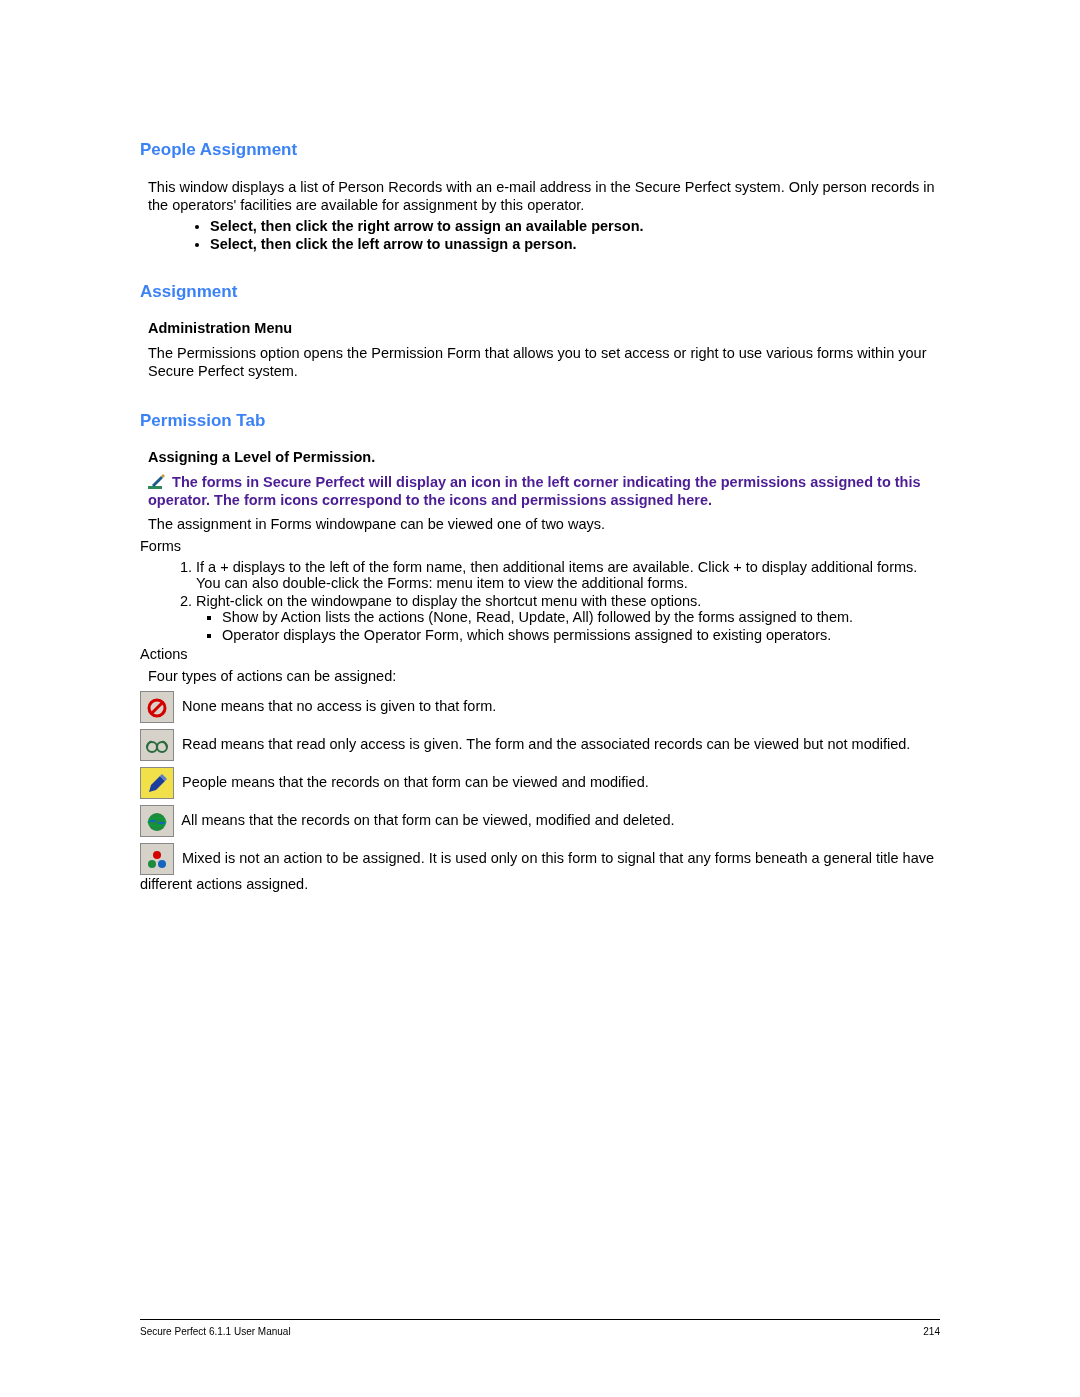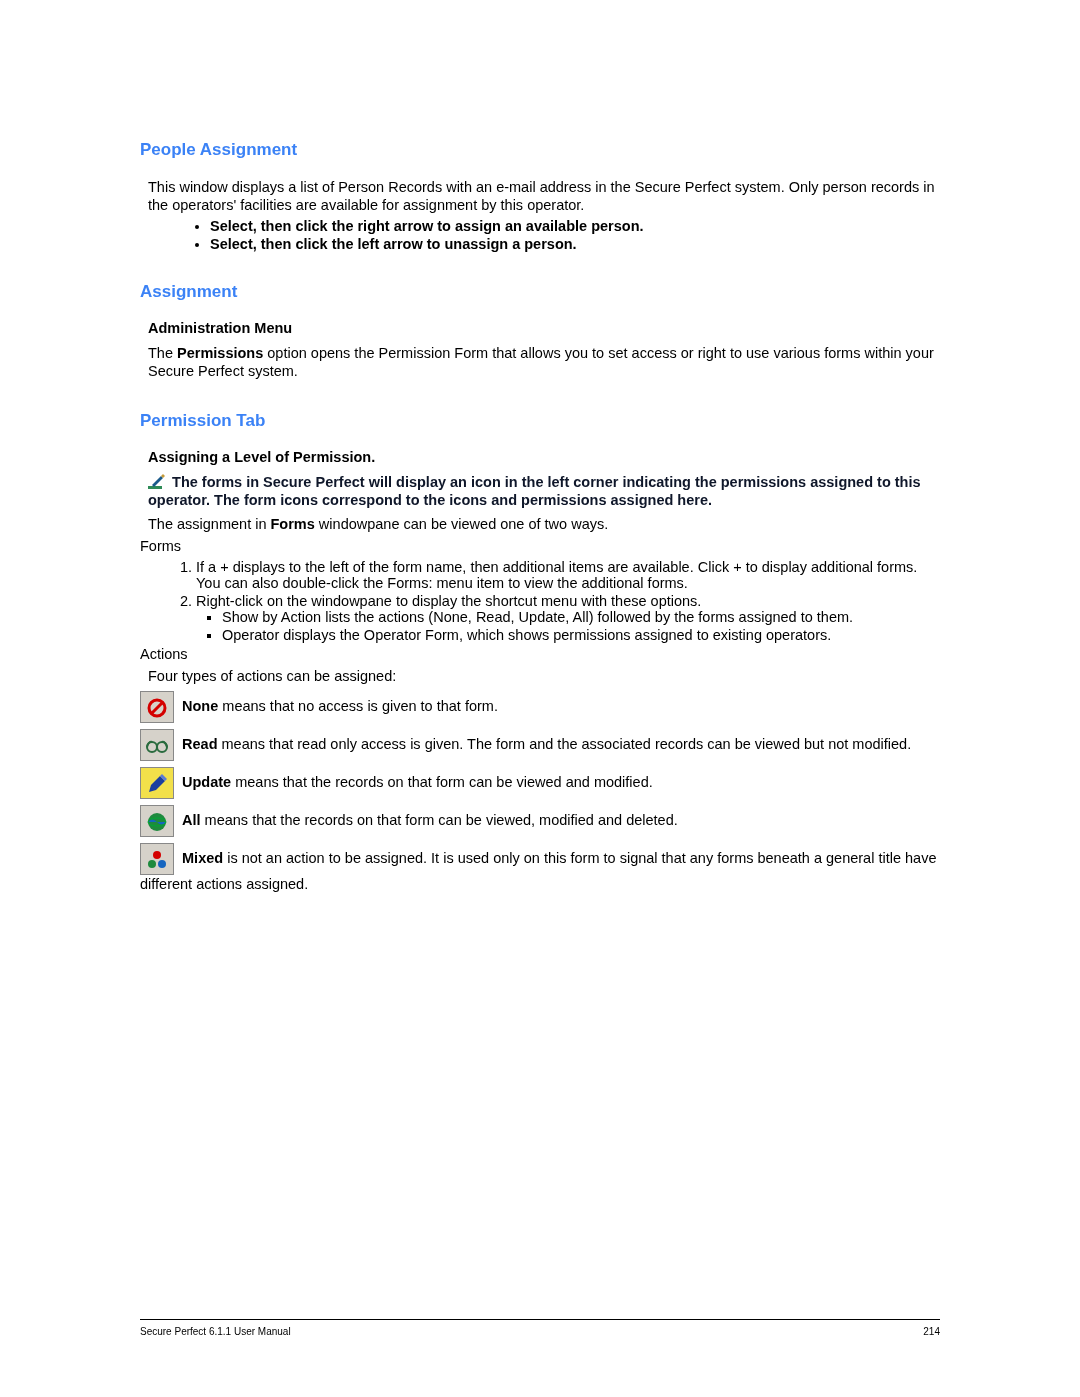--- a/index.html
+++ b/index.html
@@ -48,21 +48,21 @@
   }
   .ol1 li { margin-bottom: 2px; }
   .ul2 {
     list-style-type: square;
     margin: 0 0 0 26px;
     padding: 0;
   }
   .ul2 li { margin-bottom: 2px; }
   .section { margin-bottom: 30px; }
   .tip {
-    color: #0f172a;
+    color: #4c1d95;
     font-weight: bold;
     margin: 8px 0 6px 8px;
     line-height: 1.25;
   }
   .tip-icon {
     display: inline-block;
     width: 18px; height: 16px;
     vertical-align: -3px;
     margin-right: 2px;
   }
@@ -83,21 +83,21 @@
   .footer {
     position: absolute;
     bottom: 60px;
     left: 140px;
     right: 140px;
     border-top: 1px solid #000;
     padding-top: 6px;
     font-size: 10px;
   }
   .footer-right { float: right; }
-  b { font-weight: bold; }
+  b { font-weight: normal; }
 </style>
 </head>
 <body>
 
 <div class="page">
 
   <div class="section">
     <div class="h1">People Assignment</div>
     <div class="para">This window displays a list of Person Records with an e-mail address in the Secure Perfect system. Only person records in the operators' facilities are available for assignment by this operator.</div>
     <ul class="ul1">
@@ -171,21 +171,21 @@
       <b>Read</b><span> means that read only access is given. The form and the associated records can be viewed but not modified.</span>
     </div>
 
     <div class="action-line">
       <span class="action-icon-box" style="background:#f2e04a">
         <svg width="22" height="22" viewBox="0 0 22 22" style="vertical-align:middle">
           <polygon points="3,19 5,12 14,3 19,8 10,17" fill="#1a3ea0"></polygon>
           <polygon points="14,3 19,8 21,6 16,1" fill="#5a7bd8"></polygon>
         </svg>
       </span>
-      <b>Update</b><span> means that the records on that form can be viewed and modified.</span>
+      <b>People</b><span> means that the records on that form can be viewed and modified.</span>
     </div>
 
     <div class="action-line">
       <span class="action-icon-box">
         <svg width="22" height="22" viewBox="0 0 22 22" style="vertical-align:middle">
           <circle cx="11" cy="11" r="9" fill="#1e8a3e"></circle>
           <path d="M2 11 Q 6 6 11 11 Q 16 16 20 11" fill="#1565c0"></path>
           <ellipse cx="11" cy="11" rx="9" ry="4" fill="none" stroke="#0a3" stroke-width="1"></ellipse>
         </svg>
       </span>

